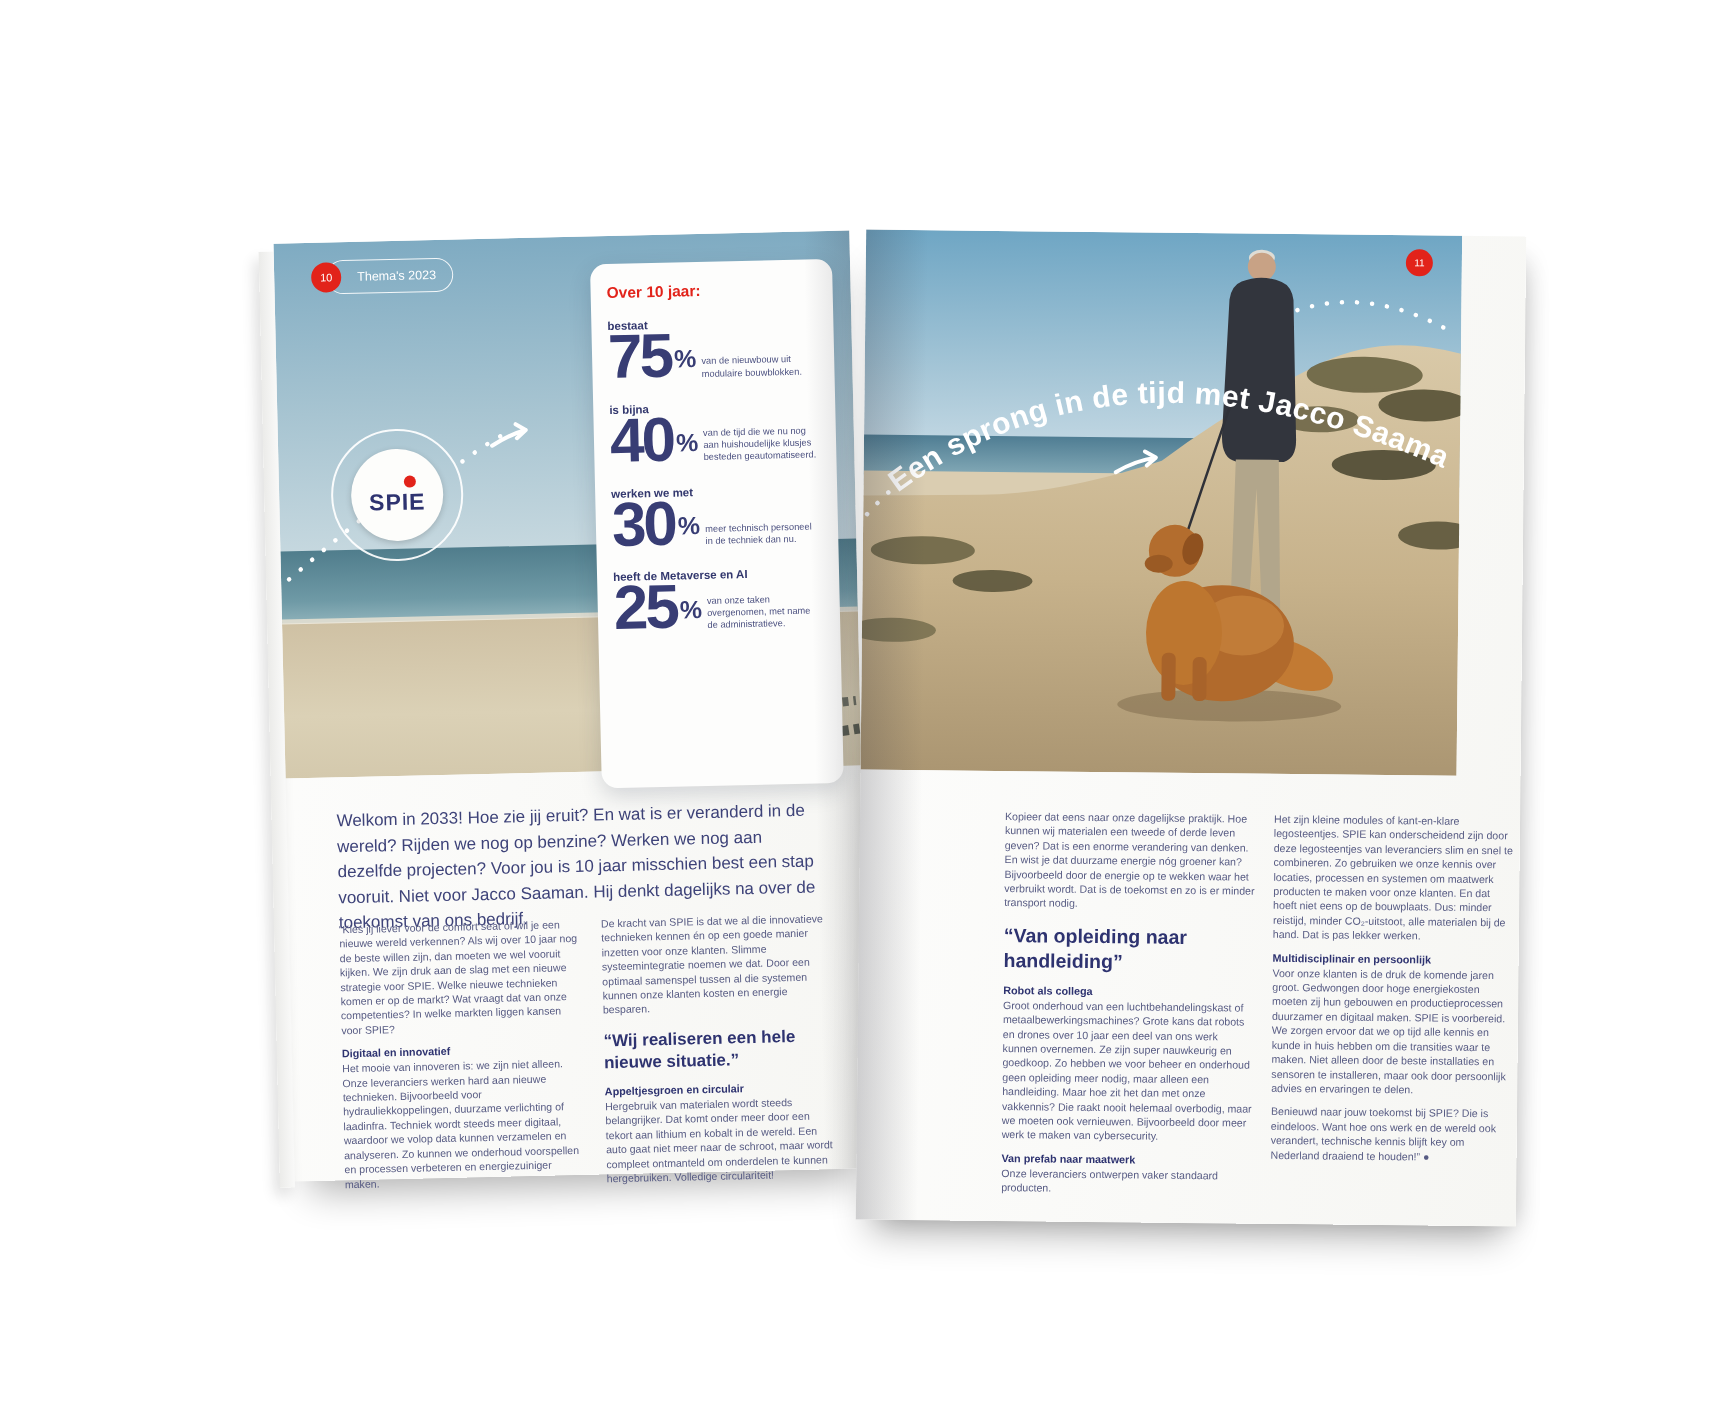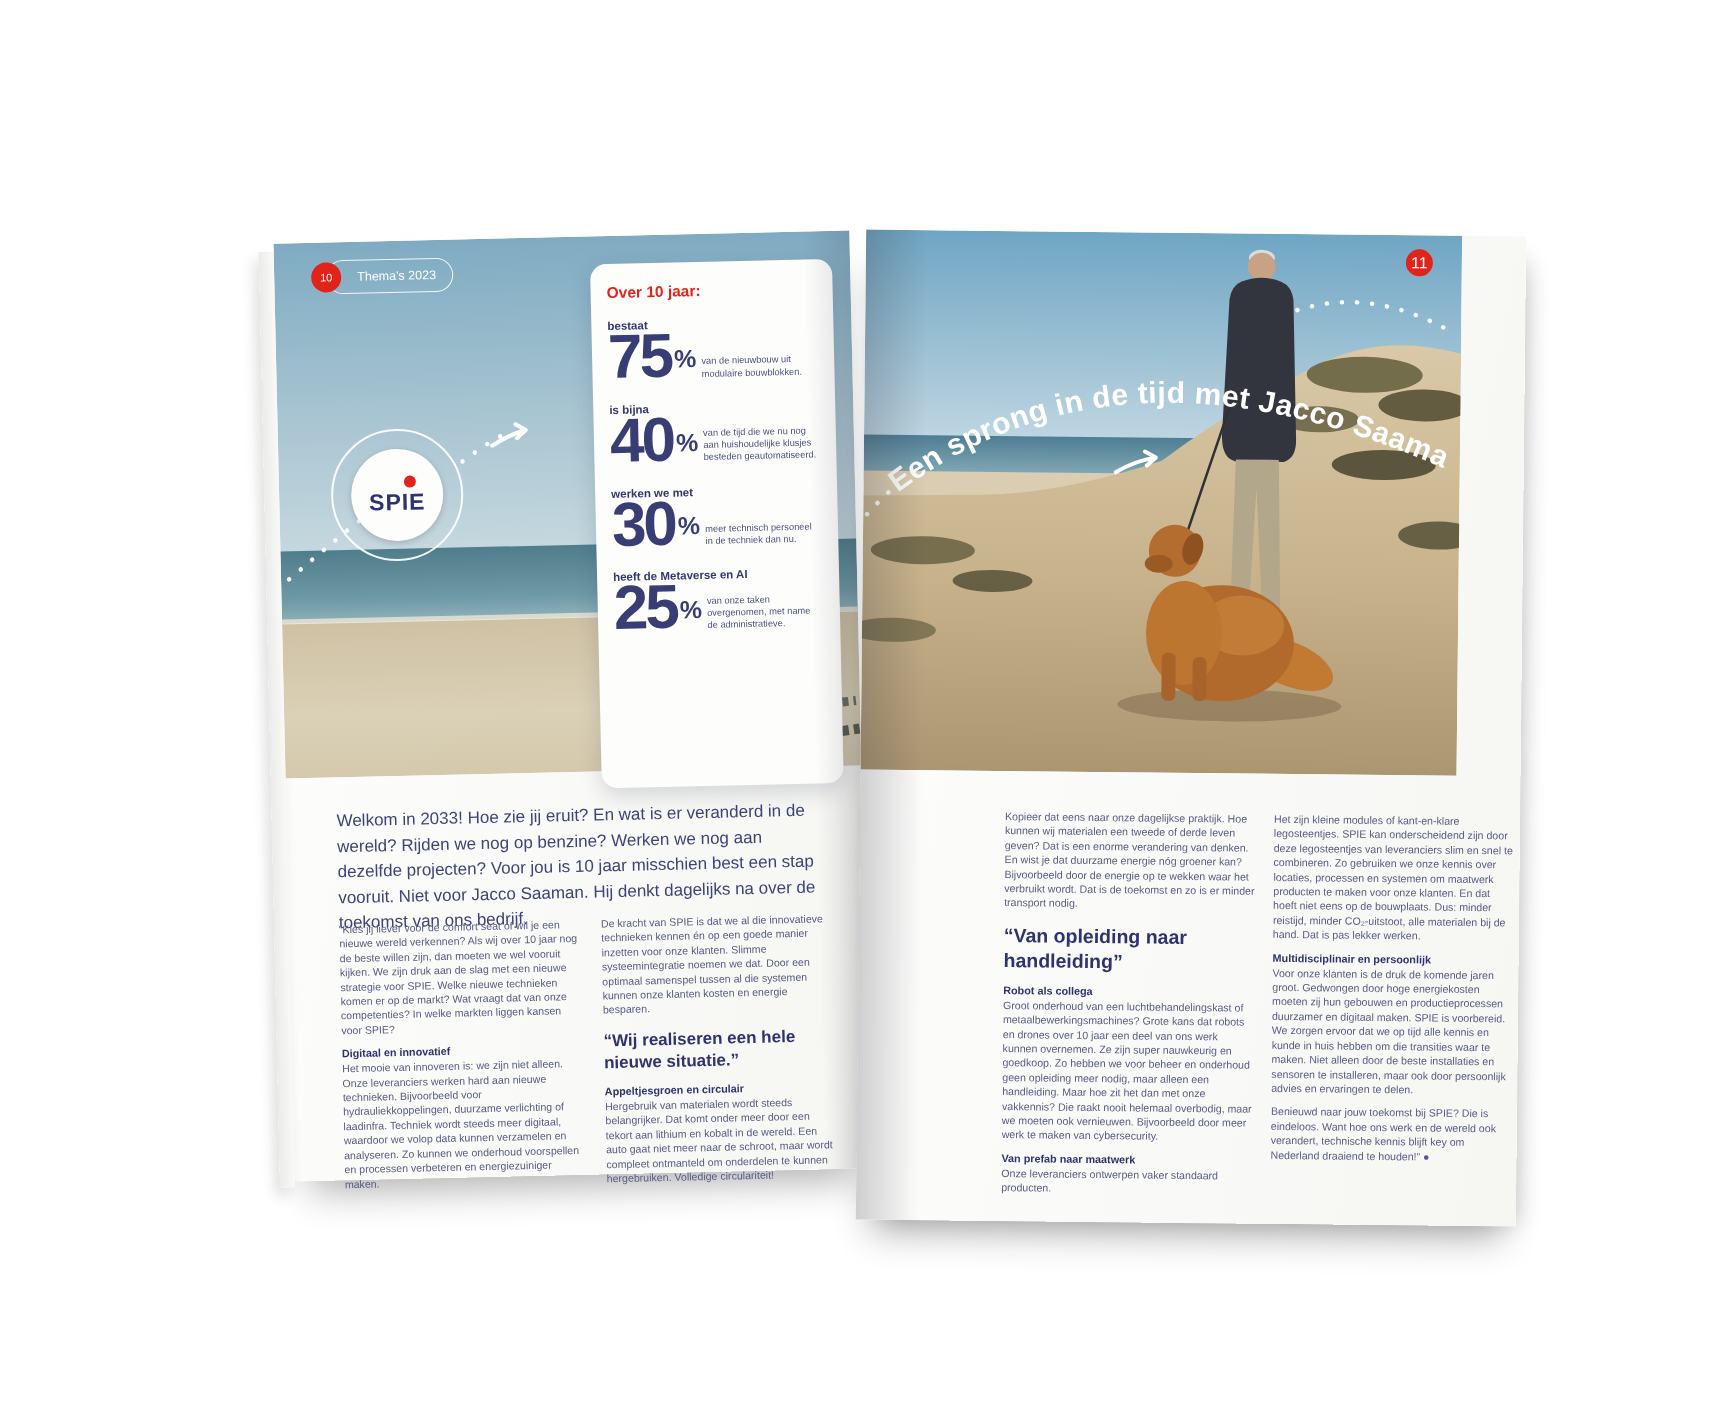--- a/index.html
+++ b/index.html
@@ -52,21 +52,21 @@
   .pq-right{font-size:19.5px;line-height:1.28;}
   
   .page-right{left:861px;top:233px;width:660px;height:990px;transform:rotate(.6deg);
       box-shadow:0 26px 36px -14px rgba(0,0,0,.3),14px 10px 24px -14px rgba(0,0,0,.18);}
   .page-right::before{content:'';position:absolute;top:0;left:0;bottom:0;width:62px;z-index:8;pointer-events:none;
       background:linear-gradient(90deg,rgba(45,45,56,.22),rgba(45,45,56,0));}
   .photo-right{position:absolute;left:0;top:0;width:596px;height:540px;overflow:hidden;}
   .scene-svg,.headline-svg{position:absolute;inset:0;width:100%;height:100%;}
   .headline-svg{z-index:4;}
   .pagenum-circle{position:absolute;left:540px;top:14px;width:27px;height:27px;border-radius:50%;background:#e2231a;
-      color:#fff;font-size:16px;display:flex;align-items:center;justify-content:center;z-index:6;}
+      color:#fff;font-size:10px;display:flex;align-items:center;justify-content:center;z-index:6;}
   .col-r1{left:145px;top:578px;width:252px;}
   .col-r2{left:414px;top:578px;width:240px;}
 </style>
 </head>
 <body>
 
 <div id="canvas">
 
   <div class="page page-left">
 

